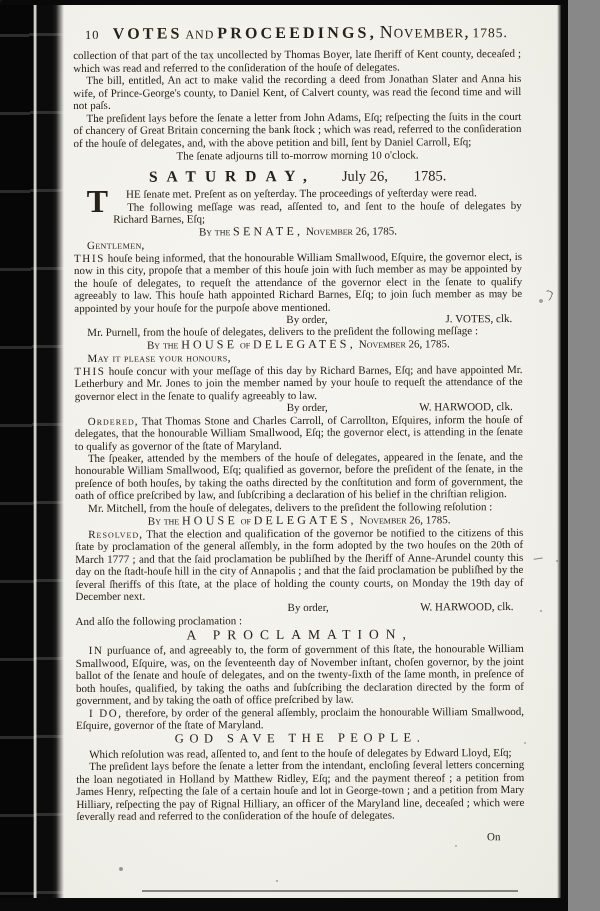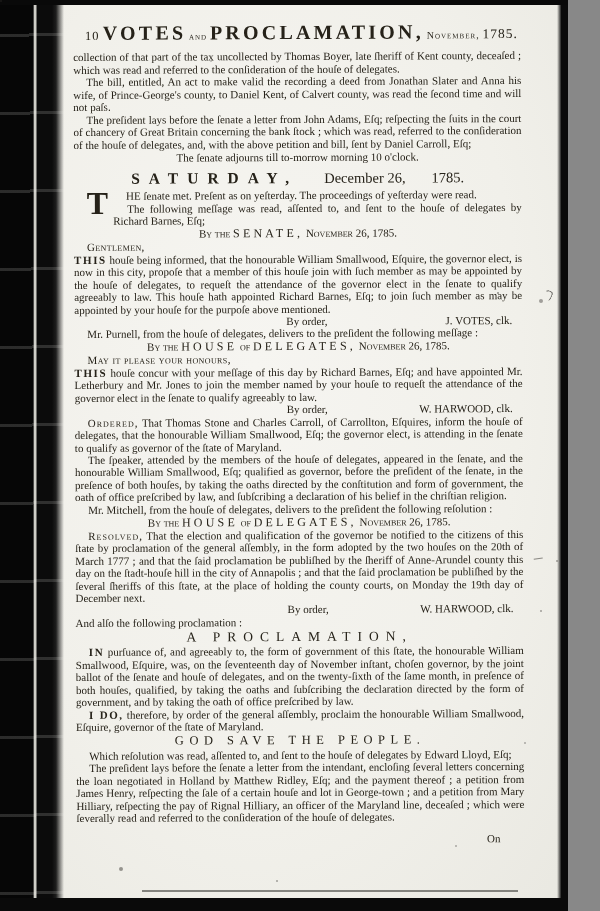--- a/index.html
+++ b/index.html
@@ -42,43 +42,43 @@
   .content {
     position:absolute; left:73px; right:47px; top:26px;
     color:#262219;
     font-size:11px; line-height:12.45px;
     text-align:justify;
     transform:rotate(-0.25deg); transform-origin:50% 0;
   }
   .running-head { display:flex; align-items:baseline; margin:0 0 8px 0; text-align:left; }
   .pageno { font-size:12.5px; letter-spacing:1px; margin-left:12px; }
   .rh-title { flex:1; text-align:center; white-space:nowrap; }
-  .t-big { font-size:20px; letter-spacing:3.2px; font-weight:600;margin-top:36px; }
-  .t-and { font-variant:small-caps; font-size:10px; letter-spacing:1px;margin-top:44px; }
-  .t-month { font-variant:small-caps; font-size:10px; letter-spacing:1px;text-align:center; }
+  .t-big { font-size:16px; letter-spacing:3.2px; font-weight:600;margin-top:36px; }
+  .t-and { font-variant:small-caps; font-size:17px; letter-spacing:1px;margin-top:44px; }
+  .t-month { font-variant:small-caps; font-size:18px; letter-spacing:1px;text-align:center; }
   .t-year { font-size:13.5px; letter-spacing:1px; }
 
   p.para { margin:0; text-indent:13px; }
   p.cont { text-indent:0; }
   .adjourn { text-align:center; text-indent:0; margin:0.5px 0; }
 
   .day-row { display:flex; justify-content:center; align-items:baseline; gap:26px; margin:9px 0 5px; text-indent:0; }
   .day-name { font-size:15.5px; letter-spacing:9px; font-weight:600; }
   .day-date, .day-year { font-size:14.5px; }
 
   .drop-para { text-indent:0; }
   .dropcap { float:left; font-size:32px; line-height:24px; font-weight:bold; padding:1px 5px 0 0; }
   .inner-indent { padding-left:14px; }
 
   .msg-head { text-align:center; text-indent:0; margin:0.5px 0; }
   .sc { font-variant:small-caps; }
   .sp1 { letter-spacing:3.2px; font-size:12px; }
   .salutation { text-indent:22px; font-variant:small-caps; letter-spacing:.4px; }
   .sc-lead { font-variant:small-caps; letter-spacing:1px; }
-  .lead { letter-spacing:1.6px;font-weight:bold; }
+  .lead { letter-spacing:1.6px; }
 
   .byline { display:flex; justify-content:space-between; padding-left:212px; padding-right:10px; text-indent:0; margin:0; }
 
   .proc-head { text-align:center; text-indent:0; letter-spacing:7px; font-size:13.5px; margin:2.5px 0 2px; }
   .god-save { text-align:center; text-indent:0; letter-spacing:5.5px; font-size:12.5px; margin:2px 0; }
   .catchword { text-align:right; padding-right:24px; margin-top:9px; text-indent:0; }
 </style>
 </head>
 <body>
 
@@ -92,34 +92,34 @@
   <div class="smudge smudge-1"></div>
   <div class="smudge smudge-2"></div>
 
   <div class="content">
 
     <div class="running-head">
       <span class="pageno">10</span>
       <span class="rh-title">
         <span class="t-big">VOTES</span>
         <span class="t-and">and</span>
-        <span class="t-big">PROCLAMATION,</span>
+        <span class="t-big">PROCEEDINGS,</span>
         <span class="t-month">November,</span>
         <span class="t-year">1785.</span>
       </span>
     </div>
 
     <p class="para cont">collection of that part of the tax uncollected by Thomas Boyer, late ſheriff of Kent county, deceaſed ; which was read and referred to the conſideration of the houſe of delegates.</p>
     <p class="para">The bill, entitled, An act to make valid the recording a deed from Jonathan Slater and Anna his wife, of Prince-George's county, to Daniel Kent, of Calvert county, was read the ſecond time and will not paſs.</p>
     <p class="para">The preſident lays before the ſenate a letter from John Adams, Eſq; reſpecting the ſuits in the court of chancery of Great Britain concerning the bank ſtock ; which was read, referred to the conſideration of the houſe of delegates, and, with the above petition and bill, ſent by Daniel Carroll, Eſq;</p>
     <p class="adjourn">The ſenate adjourns till to-morrow morning 10 o'clock.</p>
 
     <div class="day-row">
       <span class="day-name">SATURDAY,</span>
-      <span class="day-date">December 26,</span>
+      <span class="day-date">July 26,</span>
       <span class="day-year">1785.</span>
     </div>
 
     <p class="para drop-para">
       <span class="dropcap">T</span>
       <span>HE ſenate met.  Preſent as on yeſterday.  The proceedings of yeſterday were read.</span><br>
       <span class="inner-indent">The following meſſage was read, aſſented to, and ſent to the houſe of delegates by Richard Barnes, Eſq;</span>
     </p>
 
     <p class="msg-head">

